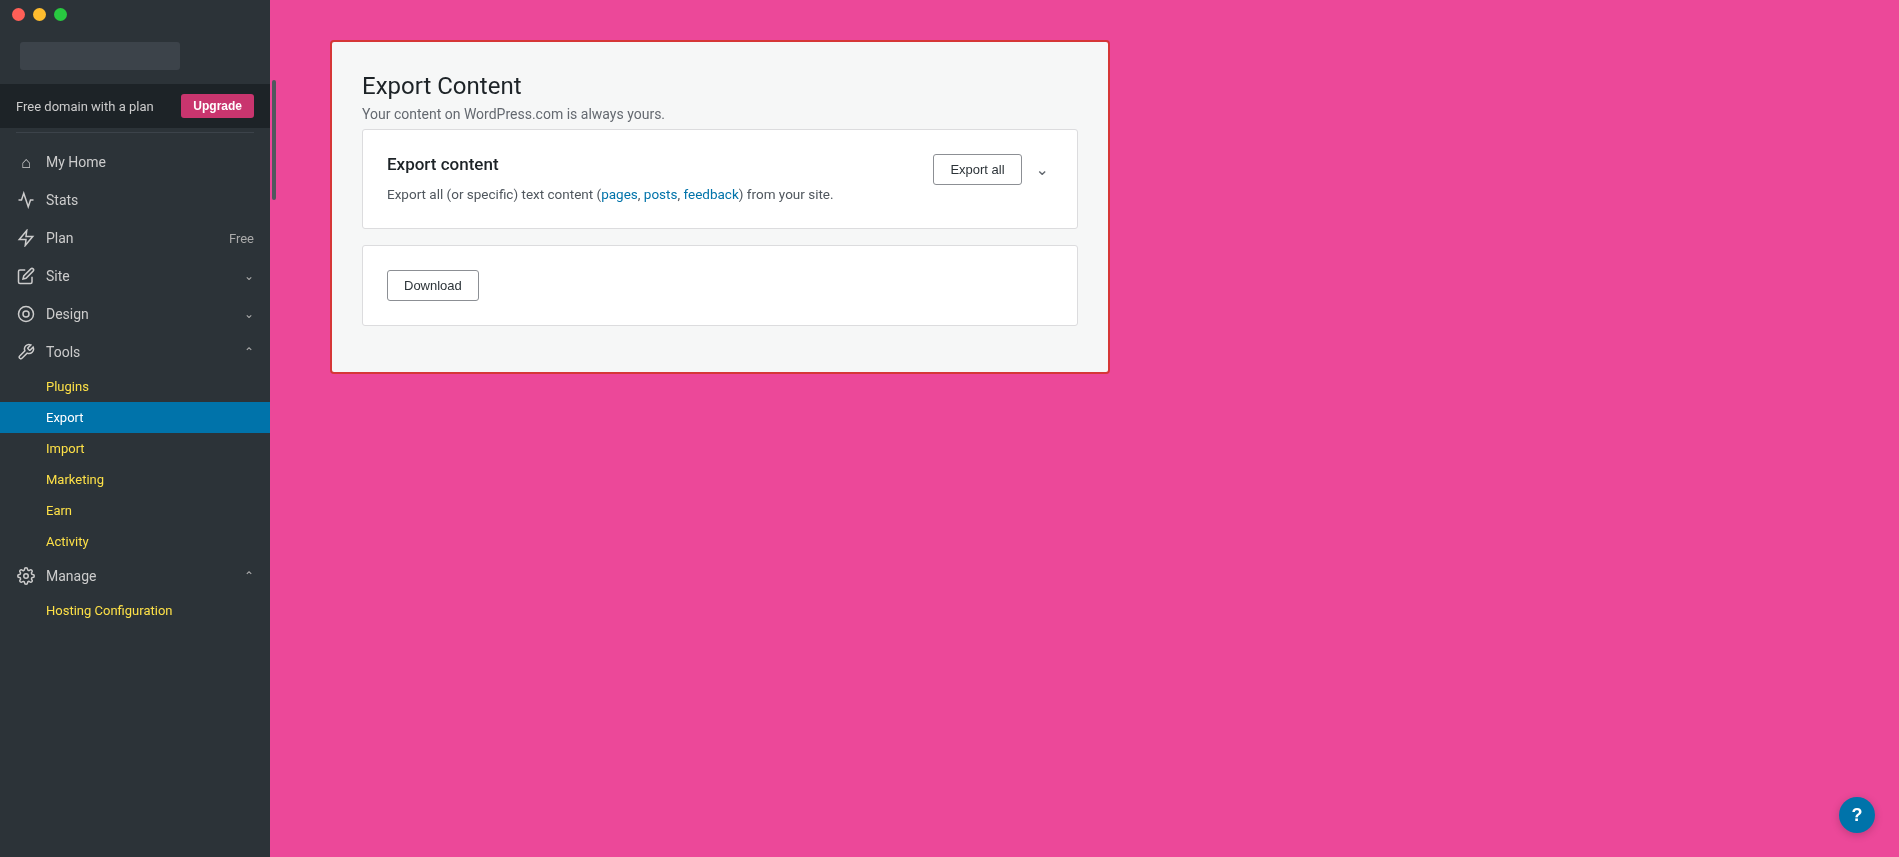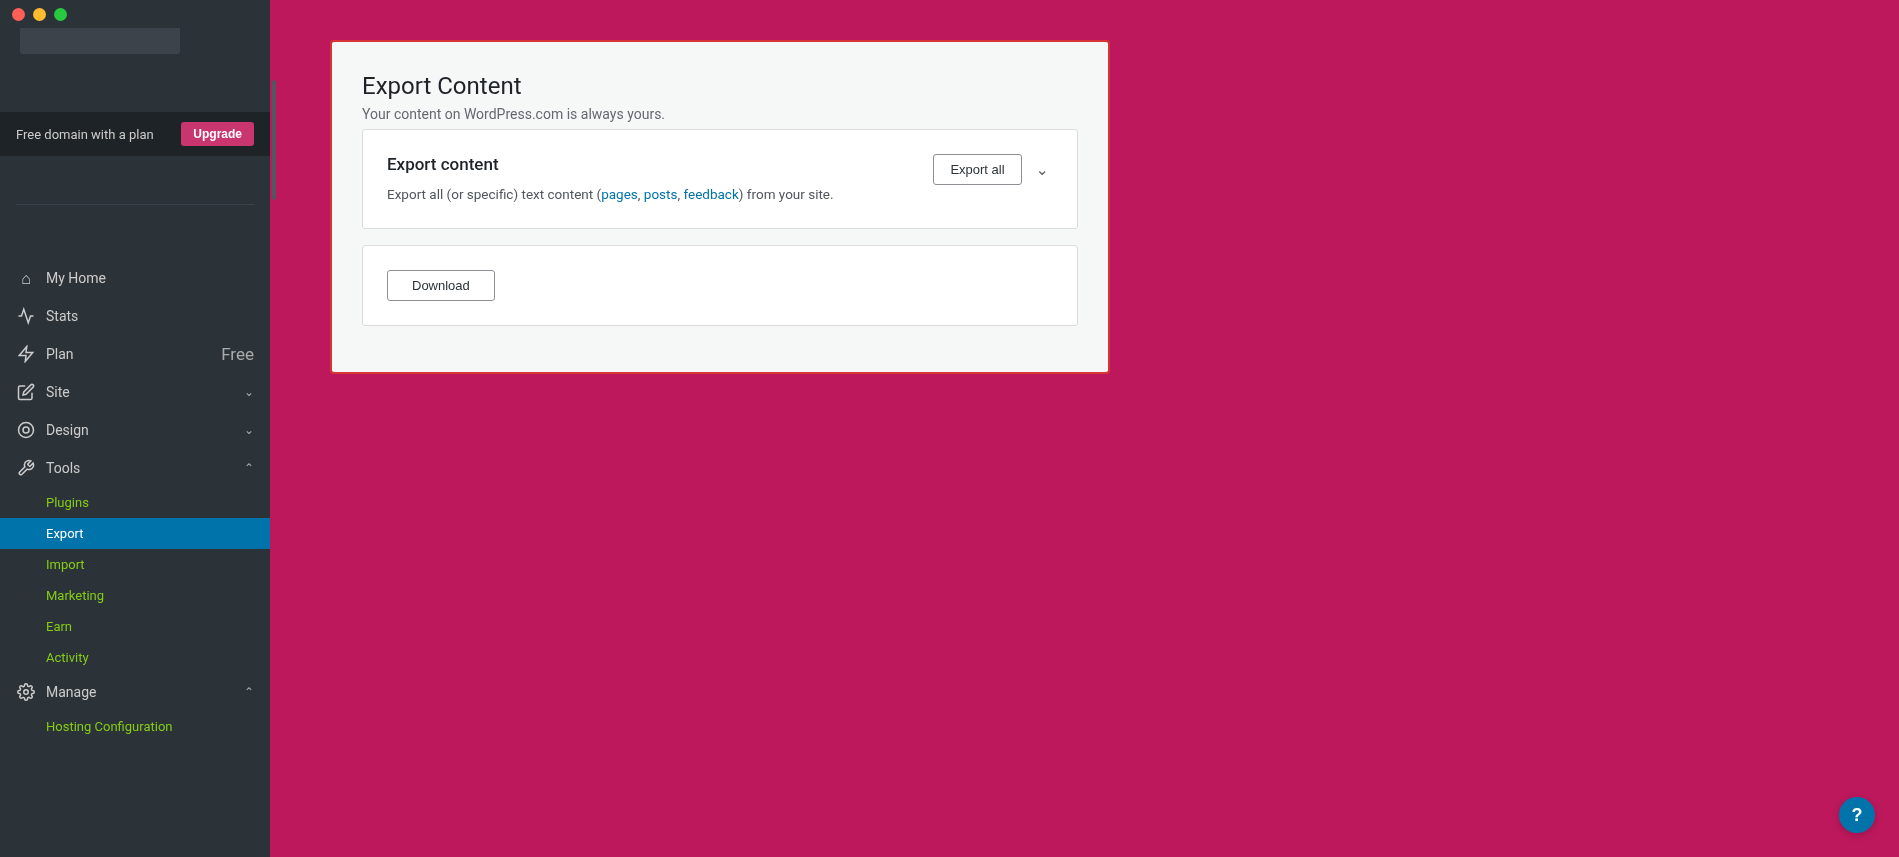--- a/index.html
+++ b/index.html
@@ -34,24 +34,23 @@
     .btn-max { background: #28c840; }
 
     
     .sidebar {
       width: 270px;
       background: #2c3338;
       color: #fff;
       display: flex;
       flex-direction: column;
       height: 857px;
-      padding-top: 12px;
+      padding-top: 28px;
       flex-shrink: 0;
       overflow: hidden;
-      gap: 44px;
     }
 
     .sidebar-logo {
       height: 56px;
       display: flex;
       align-items: center;
       padding: 0 20px;
       background: #2c3338;
     }
     .logo-placeholder {
@@ -98,55 +97,55 @@
       align-items: center;
       padding: 9px 16px;
       font-size: 14px;
       color: #ccc;
       cursor: pointer;
       gap: 10px;
       position: relative;
     }
     .nav-item .nav-label { flex: 1; }
     .nav-item .nav-badge {
-      font-size: 17px;
+      font-size: 13px;
       color: #aaa;
     }
     .nav-item .chevron {
       font-size: 12px;
       color: #aaa;
     }
 
     .nav-sub-item {
       display: flex;
       align-items: center;
       padding: 8px 16px 8px 46px;
       font-size: 13px;
-      color: #84cc16;
+      color: #fde047;
       cursor: pointer;
     }
     .nav-sub-item.active {
       background: #0073aa;
       color: #fff;
     }
 
     .nav-icon {
       width: 20px;
       height: 20px;
       display: flex;
       align-items: center;
       justify-content: center;
       font-size: 16px;
       flex-shrink: 0;
     }
 
     
     .main {
       flex: 1;
-      background: #be185d;
+      background: #ec4899;
       overflow-y: auto;
       padding: 40px 60px;
     }
 
     
     .export-container {
       max-width: 780px;
       border: 2px solid #d63638;
       border-radius: 4px;
       background: #f6f7f7;
@@ -206,21 +205,21 @@
       border-radius: 3px;
       font-size: 13px;
       cursor: pointer;
       white-space: nowrap;
     }
 
     .btn-download {
       background: #fff;
       border: 1px solid #8c8f94;
       color: #2c3338;
-      padding: 7px 24px;
+      padding: 7px 16px;
       border-radius: 3px;
       font-size: 13px;
       cursor: pointer;
       white-space: nowrap;
     }
 
     .chevron-btn {
       background: none;
       border: none;
       cursor: pointer;

